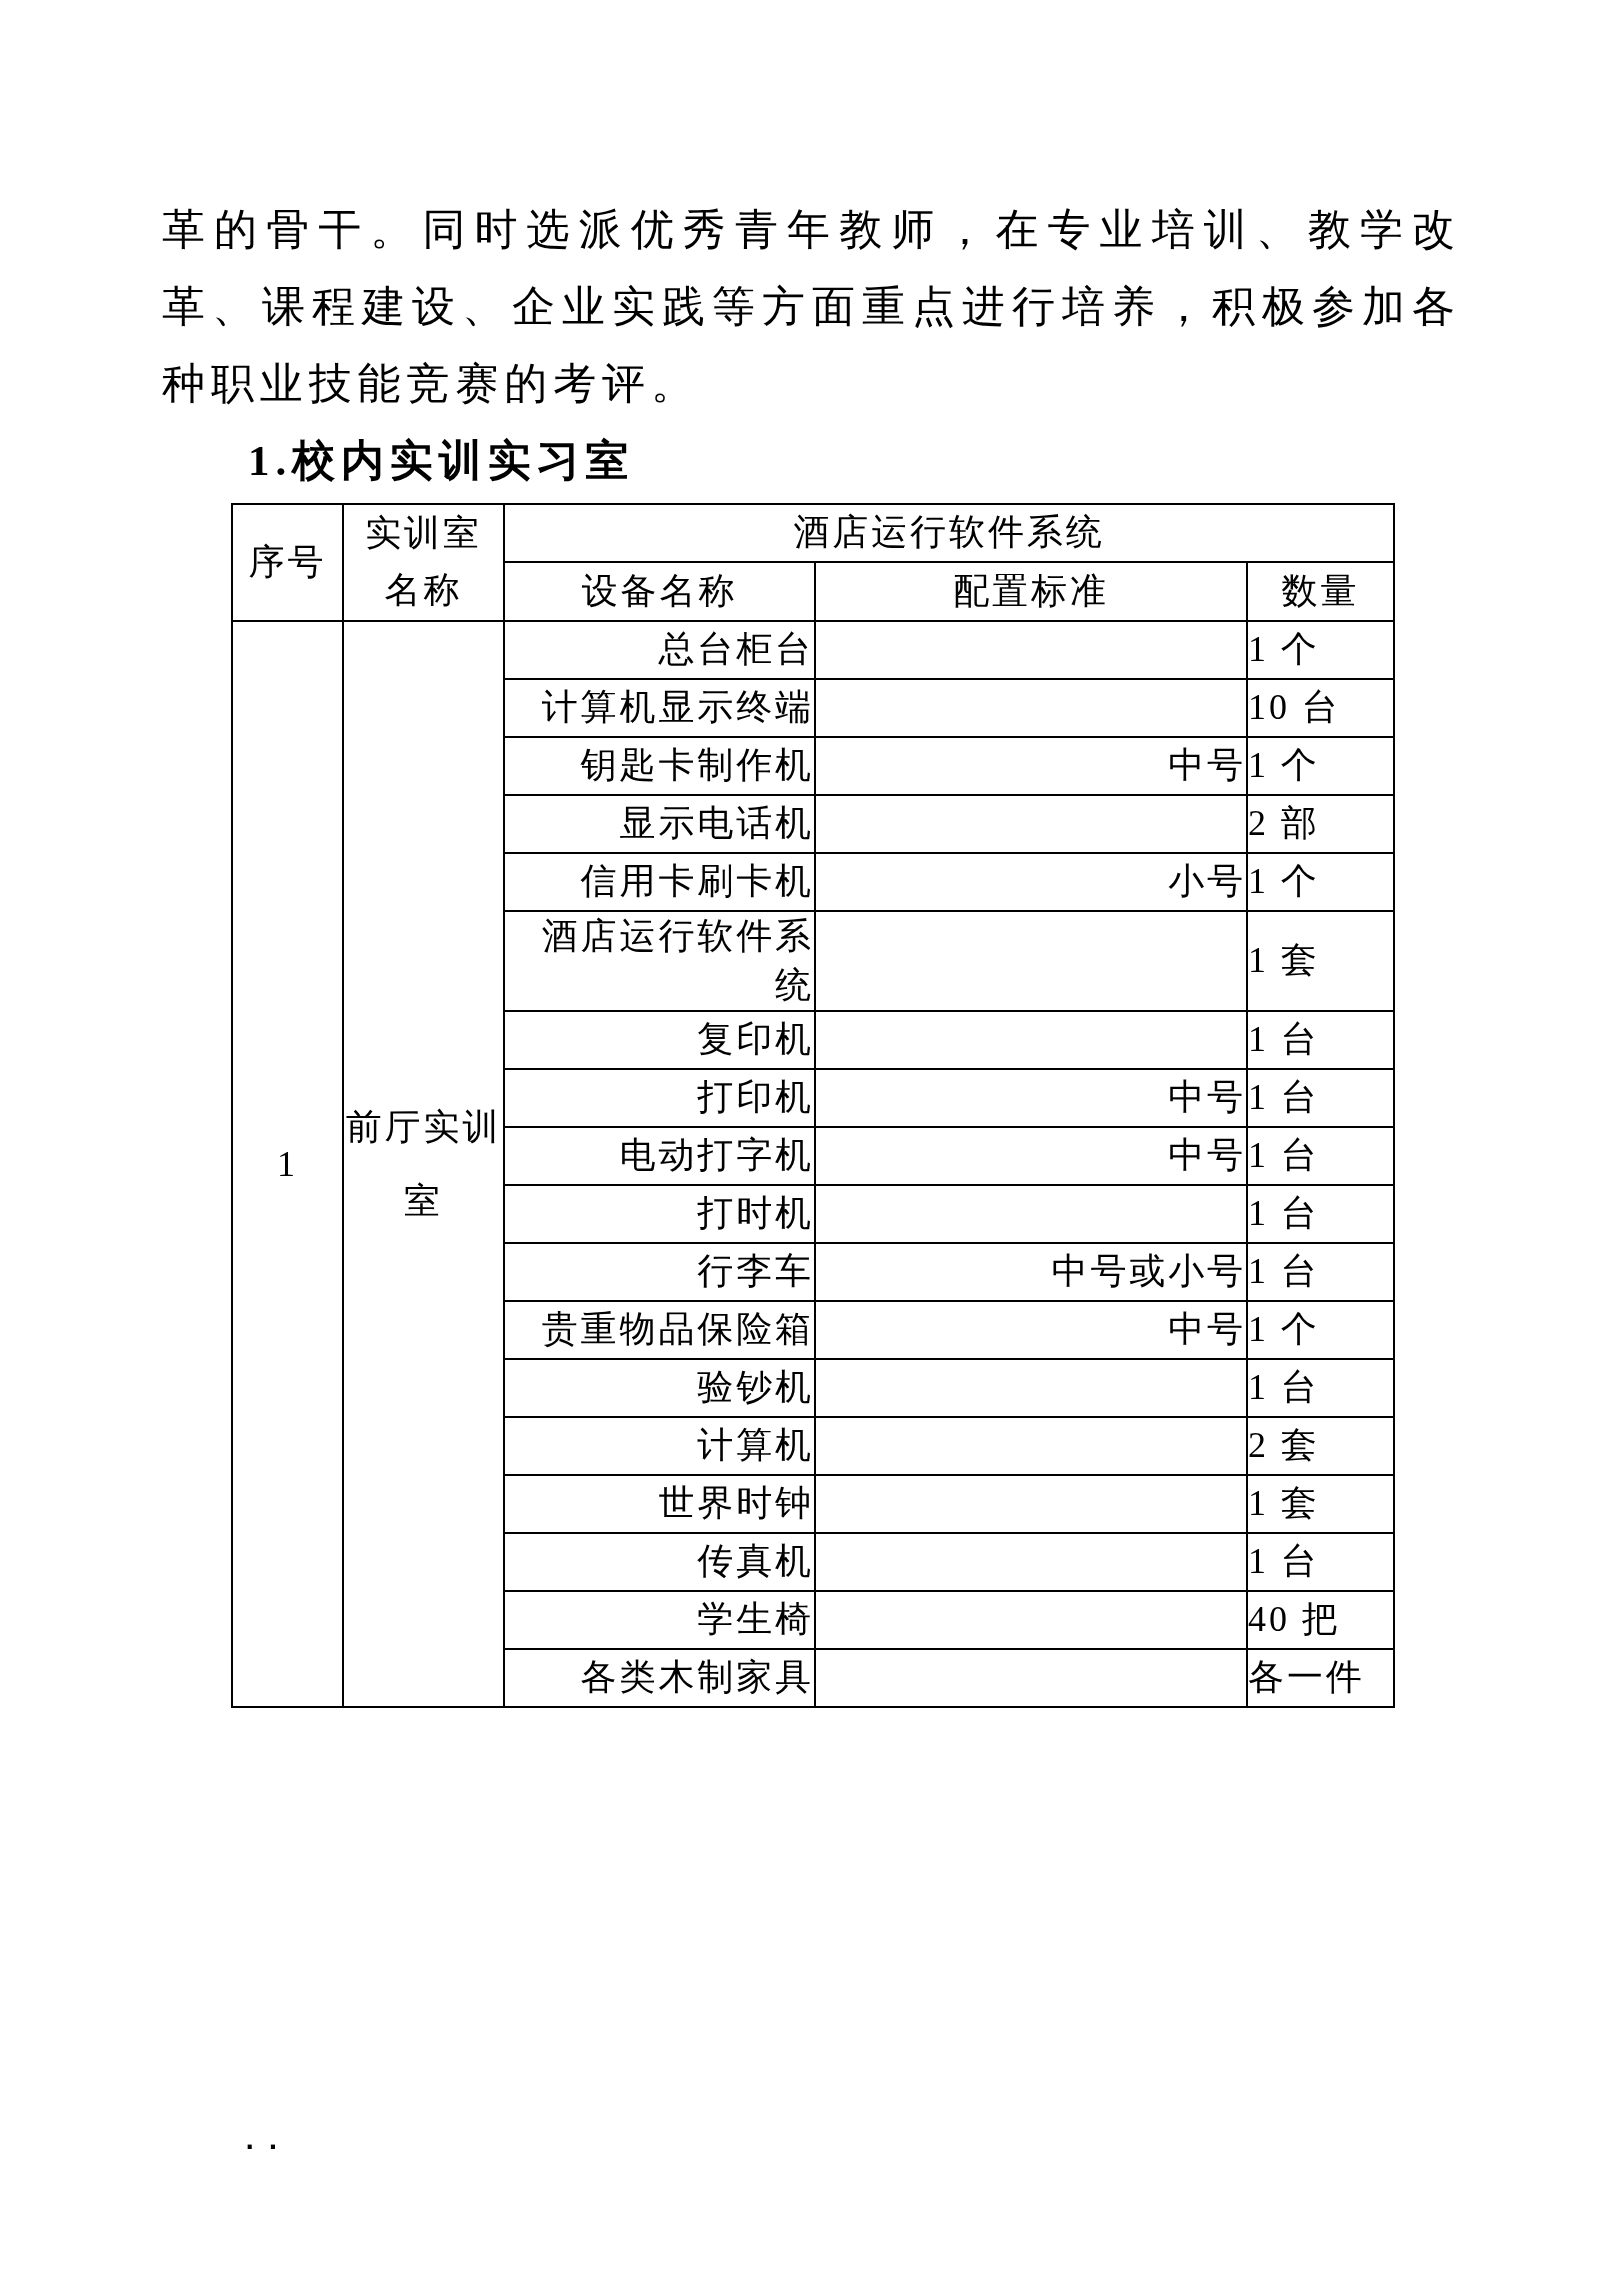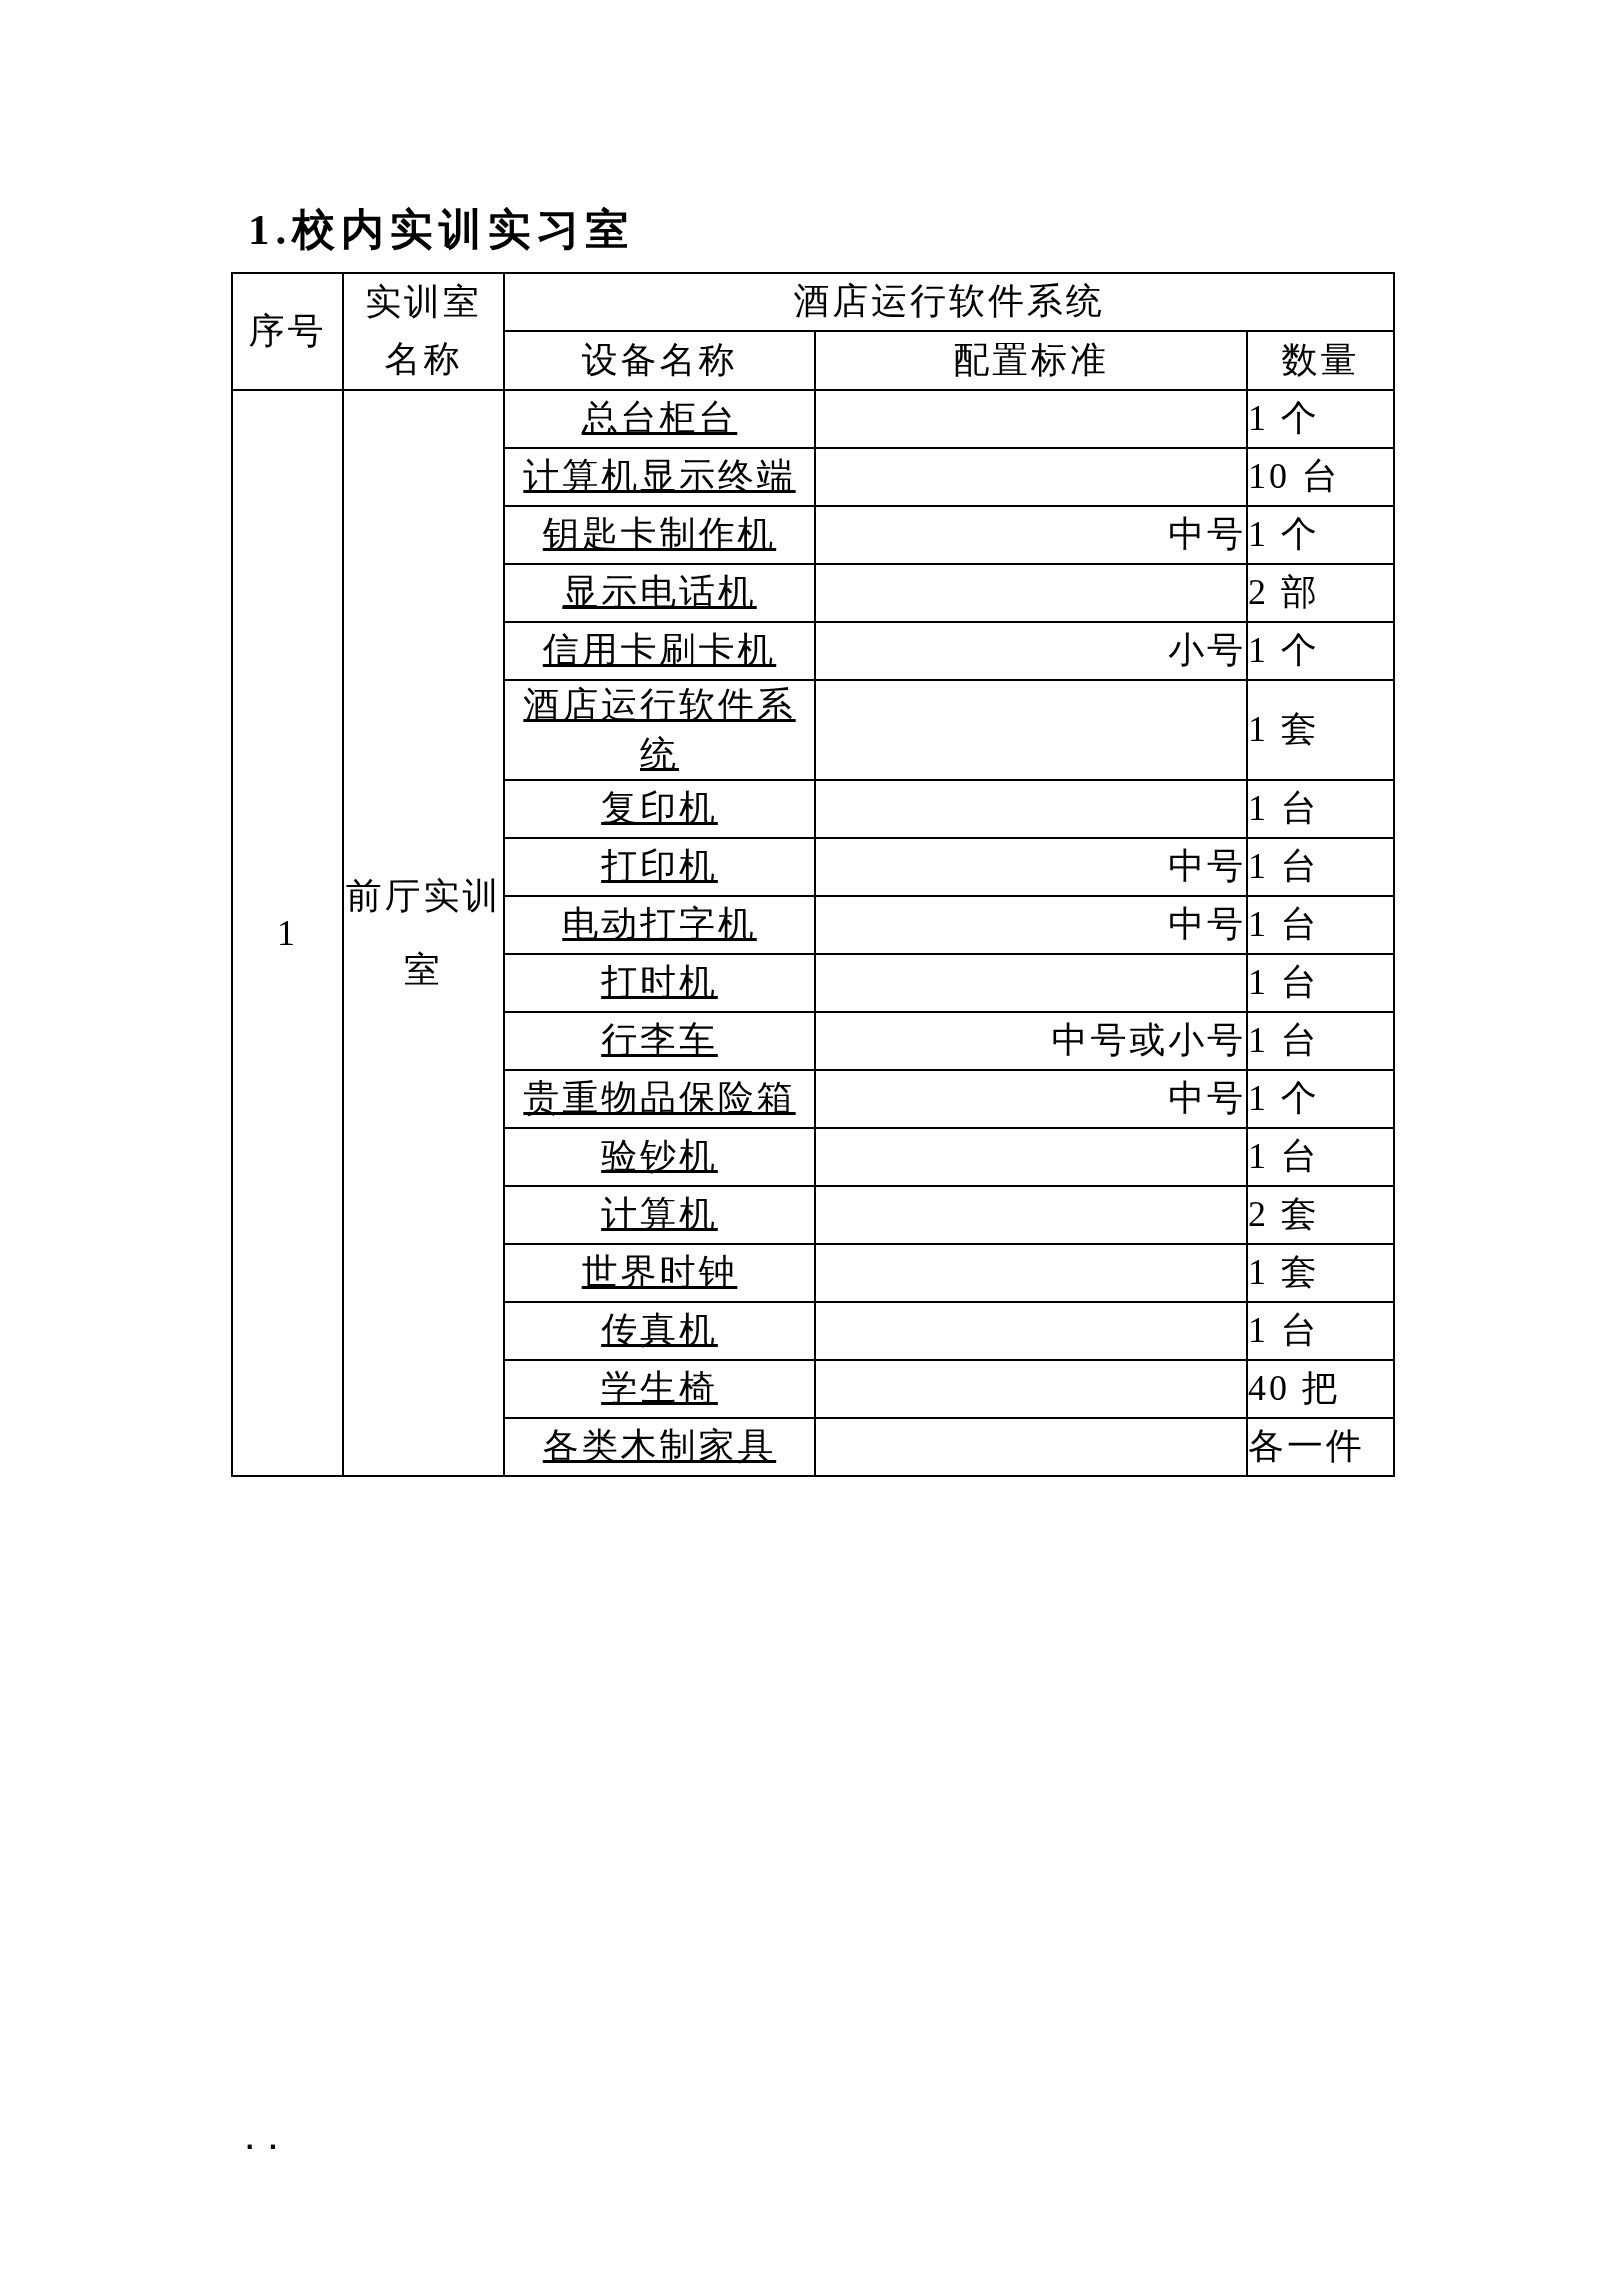--- a/index.html
+++ b/index.html
@@ -30,36 +30,37 @@
     font-size: 36px; letter-spacing: 2.9px;
     padding: 0; vertical-align: middle;
     overflow: hidden;
   }
   .hrow1 td { height: 56px; }
   .hrow2 td { height: 57px; }
   tr.drow td { height: 56px; }
   td.center { text-align: center; letter-spacing: 5.9px; }
   td.c-index { text-align: center; }
   td.c-room { text-align: center; line-height: 74px; padding: 0 3.9px; }
-  td.c-equip { text-align: center; padding-left: 15.7px; text-decoration: underline; }
+  td.c-equip { text-align: right; padding-left: 15.7px; }
   td.c-spec  { text-align: right; padding-left: 13.7px; }
   td.c-qty   { text-align: left; padding-left: 13.7px; letter-spacing: 2px; }
   .two-line span { display: block; line-height: 57px; }
 
   .footer-dots {
     position: absolute; left: 241px; top: 2125px;
     font-size: 29px; font-weight: bold; letter-spacing: 5.9px;
     font-family: "Liberation Mono", "DejaVu Sans Mono", monospace;
   }
 </style>
 </head>
 <body>
 
 <div class="content">
 
+  <p class="doc">革的骨干。同时选派优秀青年教师，在专业培训、教学改革、课程建设、企业实践等方面重点进行培养，积极参加各种职业技能竞赛的考评。</p>
   <p class="doc indent bold">1.校内实训实习室</p>
 
   <table class="equip">
     <colgroup>
       <col style="width:111px">
         <col style="width:161px">
         <col style="width:311px">
         <col style="width:432px">
         <col style="width:147px">
     </colgroup>

